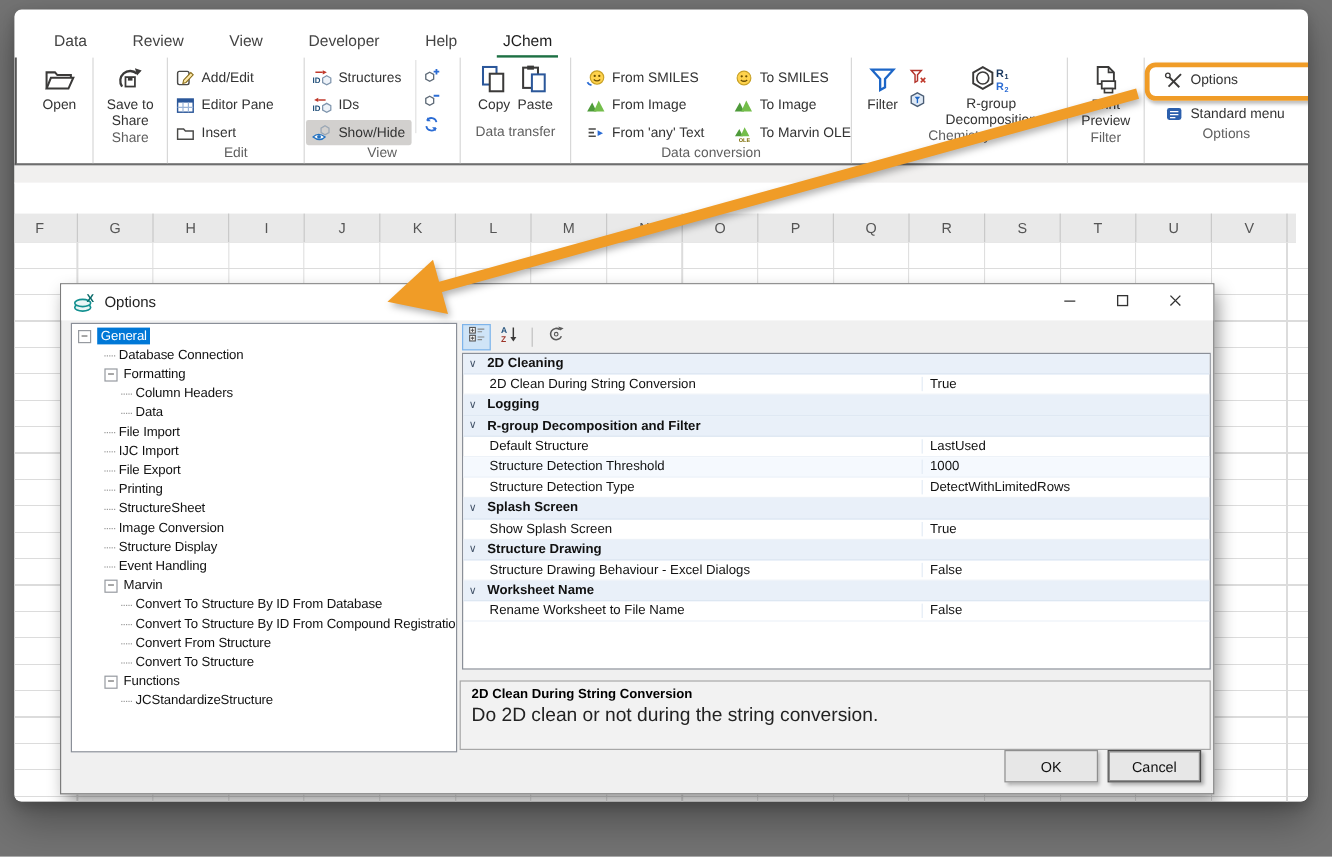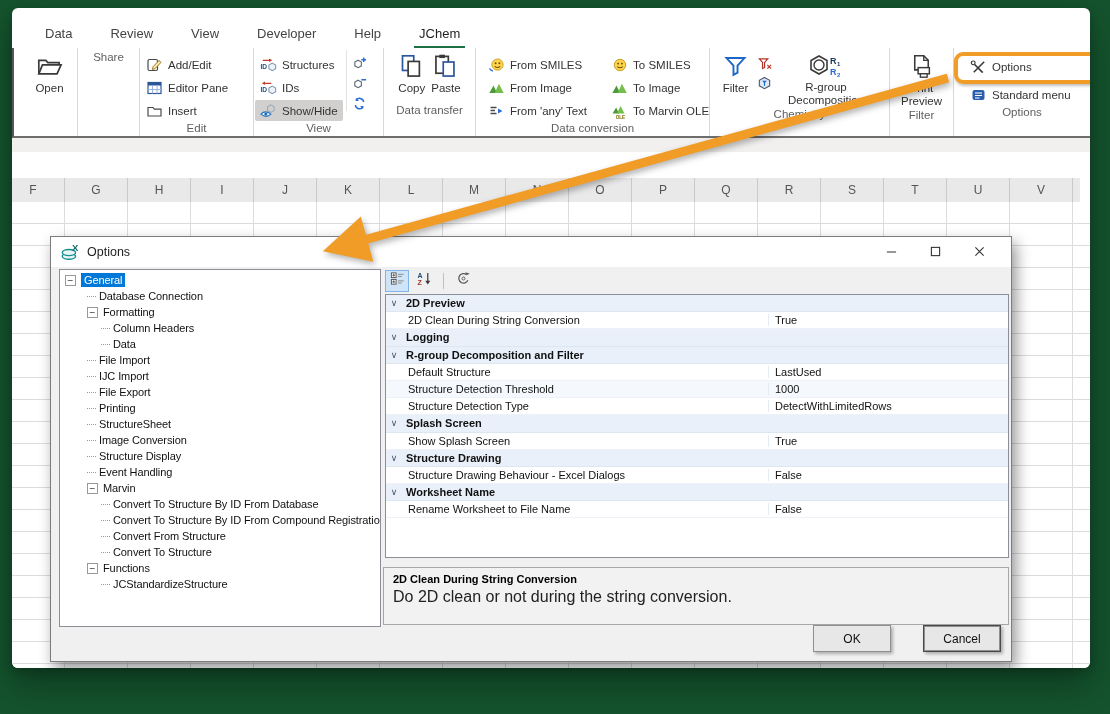--- a/index.html
+++ b/index.html
@@ -1,16 +1,16 @@
 <!DOCTYPE html>
 <html><head>
 <meta charset="utf-8">
 <style>
   html,body{margin:0;padding:0;background:#fff;font-family:"Liberation Sans","DejaVu Sans",sans-serif;}
-  .stage{position:relative;width:1110px;height:714px;overflow:hidden;background:#14532d;}
+  .stage{position:relative;width:1110px;height:714px;overflow:hidden;background:#737373;}
   .window{position:absolute;left:12px;top:8px;width:1078px;height:660px;background:#fff;border-radius:6px;
           box-shadow:0 16px 34px rgba(0,0,0,.32),0 4px 10px rgba(0,0,0,.18);overflow:hidden;}
   
   .menubar{position:absolute;left:0;top:10px;height:30px;display:flex;align-items:center;padding-left:14px;}
   .menu-tab{padding:6px 19px;font-size:13px;color:#444;cursor:default;position:relative;}
   .menu-tab.active{color:#1e1e1e;}
   .menu-tab.active::after{content:"";position:absolute;left:14px;right:14px;bottom:-2px;height:3px;background:#1d7044;}
   
   .ribbon{position:absolute;left:0;top:40px;width:100%;height:90px;display:flex;align-items:stretch;padding-left:8px;
           border-bottom:2px solid #6e6e6e;border-left:2px solid #565656;background:#fff;box-sizing:border-box;}
@@ -82,21 +82,21 @@
   .pg-item{border-bottom:1px solid #edf2f8;}
   .pg-item.alt{background:#f5f9fe;}
   .pg-name{width:360px;flex:none;padding-left:22px;white-space:nowrap;overflow:hidden;}
   .pg-value{flex:1;border-left:1px solid #e3ecf5;padding-left:6px;white-space:nowrap;}
   .desc-pane{position:absolute;left:332px;top:330px;width:626px;height:58px;background:#f2f2f2;border:1px solid #a7a7a7;
              box-sizing:border-box;padding:5px 9px;}
   .desc-title{font-size:11px;font-weight:bold;color:#000;}
   .desc-text{font-size:16px;color:#222;margin-top:3px;}
   .dlg-buttons{position:absolute;right:10px;bottom:9px;display:flex;gap:8px;}
   .btn{width:76px;height:25px;background:#e7e7e7;border:1px solid #8f8f8f;font-size:12px;color:#111;
-       display:flex;align-items:center;justify-content:center;box-shadow:2px 2px 3px rgba(0,0,0,.28);margin-left:24px;}
+       display:flex;align-items:center;justify-content:center;box-shadow:2px 2px 3px rgba(0,0,0,.28);}
   .btn.cancel{border-color:#4a4a4a;box-shadow:2px 2px 3px rgba(0,0,0,.28), inset 0 0 0 1px #8f8f8f;}
   
   .opt-highlight{position:absolute;left:942px;top:44px;width:146px;height:32px;border:4px solid #f09c27;border-radius:9px;
                  z-index:36;pointer-events:none;box-shadow:1px 2px 3px rgba(0,0,0,.25);box-sizing:border-box;}
   .arrow-overlay{position:absolute;left:0;top:0;width:1110px;height:714px;z-index:40;pointer-events:none;}
 </style>
 </head>
 <body>
 
 <div class="stage">
@@ -119,20 +119,31 @@
                   <path d="M2.5 18.5v-12h6.2l1.8 2h10v2.2" fill="none" stroke="#3b3a39" stroke-width="1.5"></path>
                   <path d="M2.5 18.5l3.2-8h16.6l-3.6 8z" fill="#fff" stroke="#3b3a39" stroke-width="1.5"></path>
                 </svg></span>
             <span class="blabel">Open</span>
           </div>
         </div>
         <div class="rgroup-label"></div>
       </div>
 
       <div class="rgroup g-share">
+        <div class="rgroup-body">
+          <div class="bbtn" style="width:56px">
+            <span class="icon24"><svg viewBox="0 0 24 24">
+                  <path d="M6 17a7.3 7.3 0 0 1 11-9.5" fill="none" stroke="#3b3a39" stroke-width="1.7"></path>
+                  <path d="M15.5 3.5l5 1.6-3.4 3.8z" fill="#3b3a39"></path>
+                  <rect x="8.5" y="10" width="7" height="7" fill="#fff" stroke="#3b3a39" stroke-width="1.3"></rect>
+                  <rect x="10.3" y="10" width="3.4" height="2.6" fill="#3b3a39"></rect>
+                </svg></span>
+            <span class="blabel">Save to Share</span>
+          </div>
+        </div>
         <div class="rgroup-label">Share</div>
       </div>
 
       <div class="rgroup g-edit">
         <div class="rgroup-body small-list">
           <div class="sbtn">
             <span class="icon16"><svg viewBox="0 0 16 16">
                   <rect x="1.5" y="2.5" width="9.5" height="11" rx="1.5" fill="#fff" stroke="#4a4a48" stroke-width="1.2"></rect>
                   <path d="M6.5 9.8l6-6.3 2 1.9-6 6.3-2.6.8z" fill="#fde9a9" stroke="#8a6d1a" stroke-width="0.9"></path>
                 </svg></span>
@@ -512,21 +523,21 @@
                 <path d="M12.6 9.8A5 5 0 1 1 11.2 4" fill="none" stroke="#5a5a5a" stroke-width="1.4"></path>
                 <path d="M9.8 1.2l1.8 3.4 3-2z" fill="#5a5a5a"></path>
                 <circle cx="8" cy="8" r="1.6" fill="none" stroke="#5a5a5a" stroke-width="1"></circle>
               </svg></span>
           </div>
       </div>
 
       <div class="pgrid" id="pgrid-rows">
           <div class="pg-row pg-cat">
             <span class="pg-chevron">∨</span>
-            <span class="pg-cat-name">2D Preview</span>
+            <span class="pg-cat-name">2D Cleaning</span>
           </div>
           <div class="pg-row pg-item">
             <span class="pg-name">2D Clean During String Conversion</span>
             <span class="pg-value">True</span>
           </div>
           <div class="pg-row pg-cat">
             <span class="pg-chevron">∨</span>
             <span class="pg-cat-name">Logging</span>
           </div>
           <div class="pg-row pg-cat">

